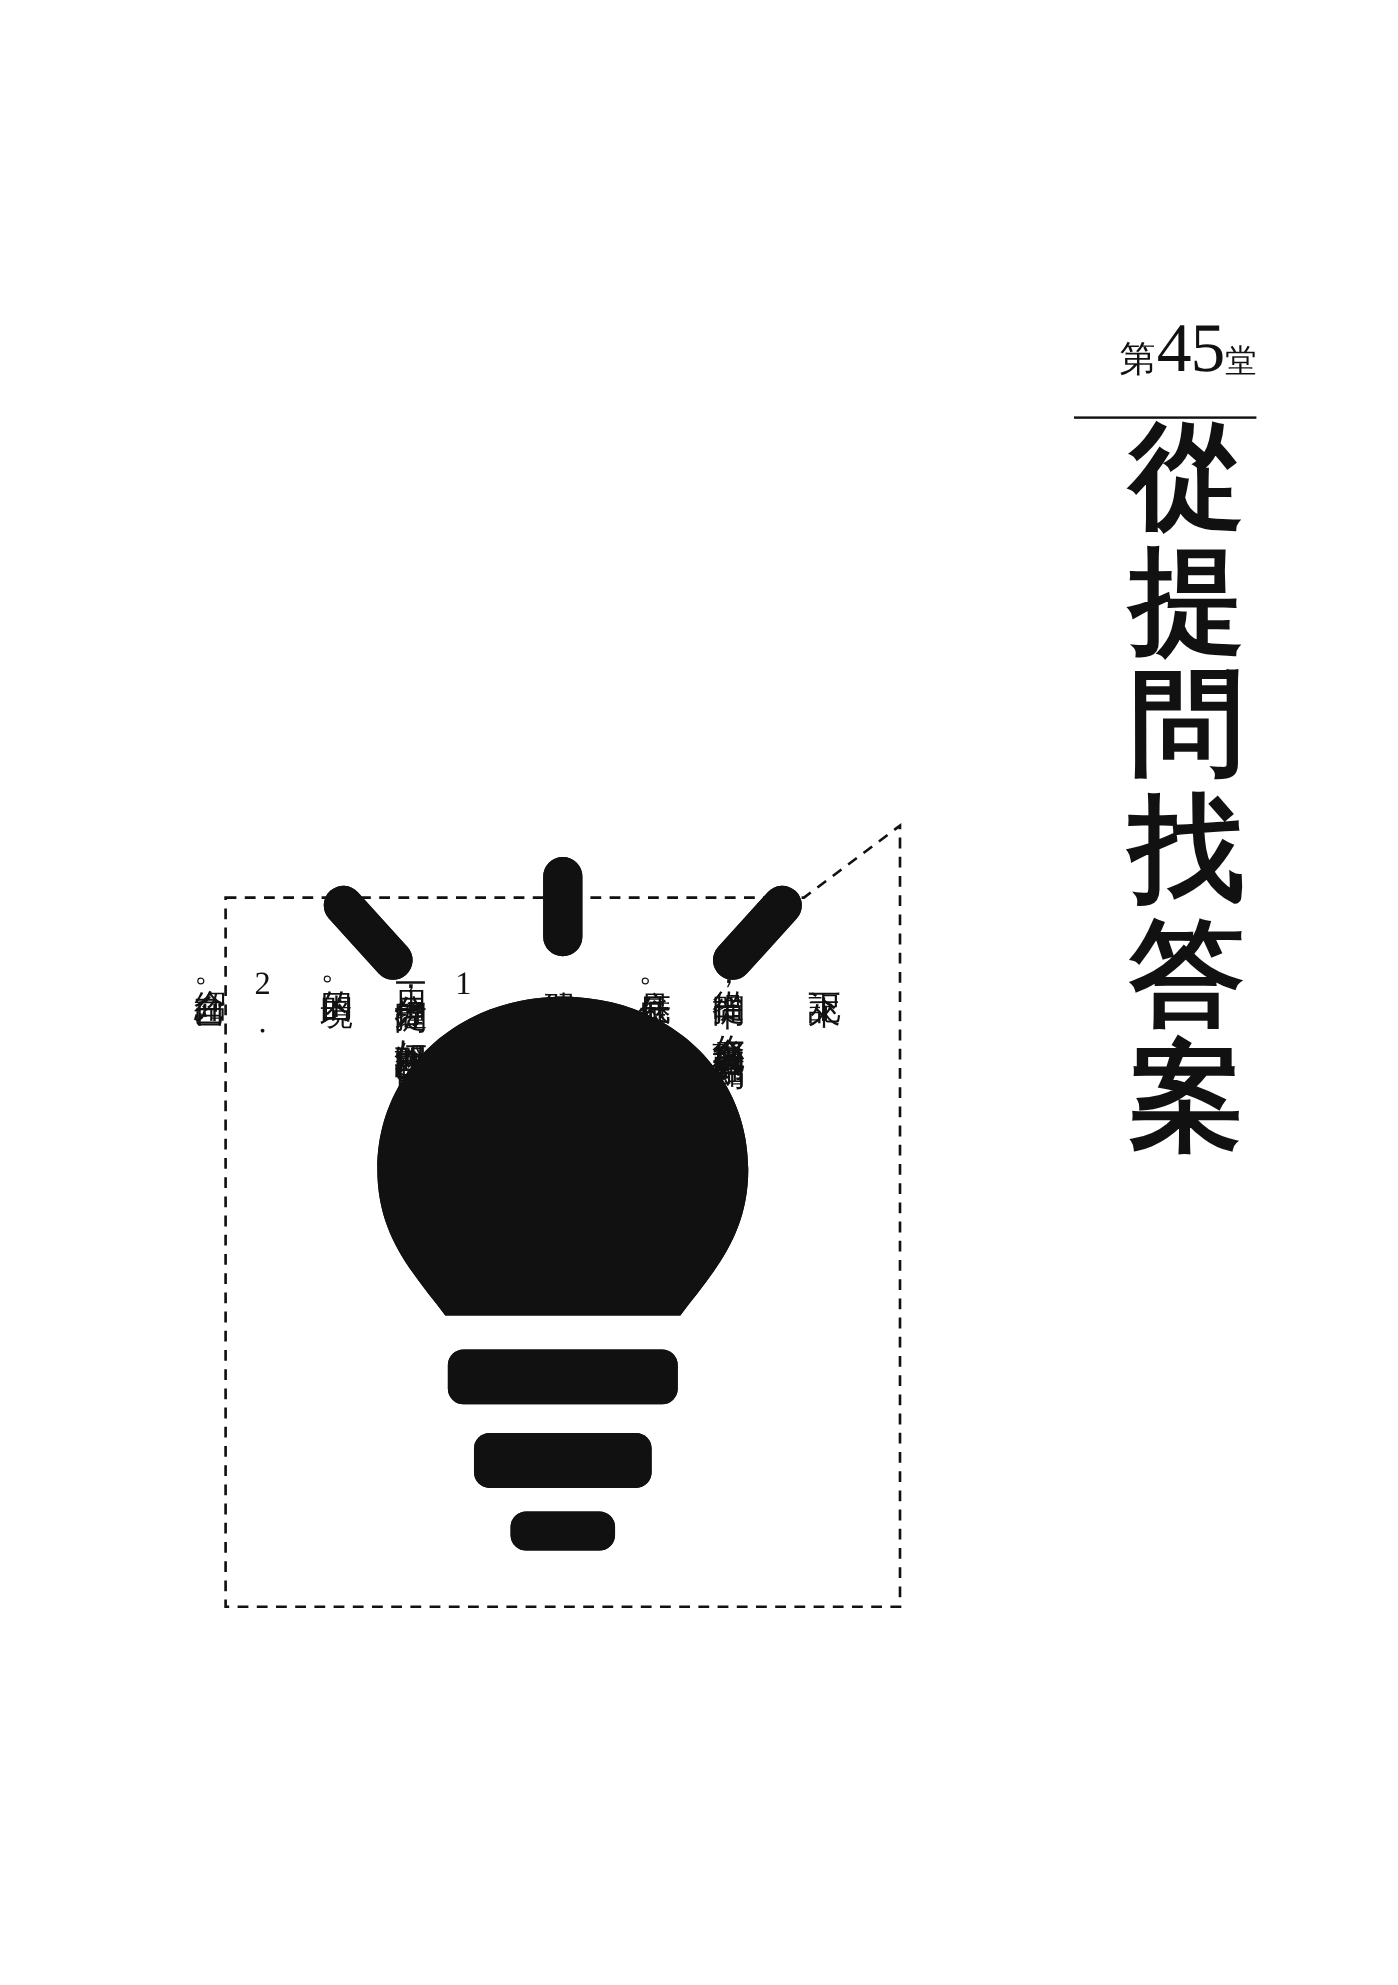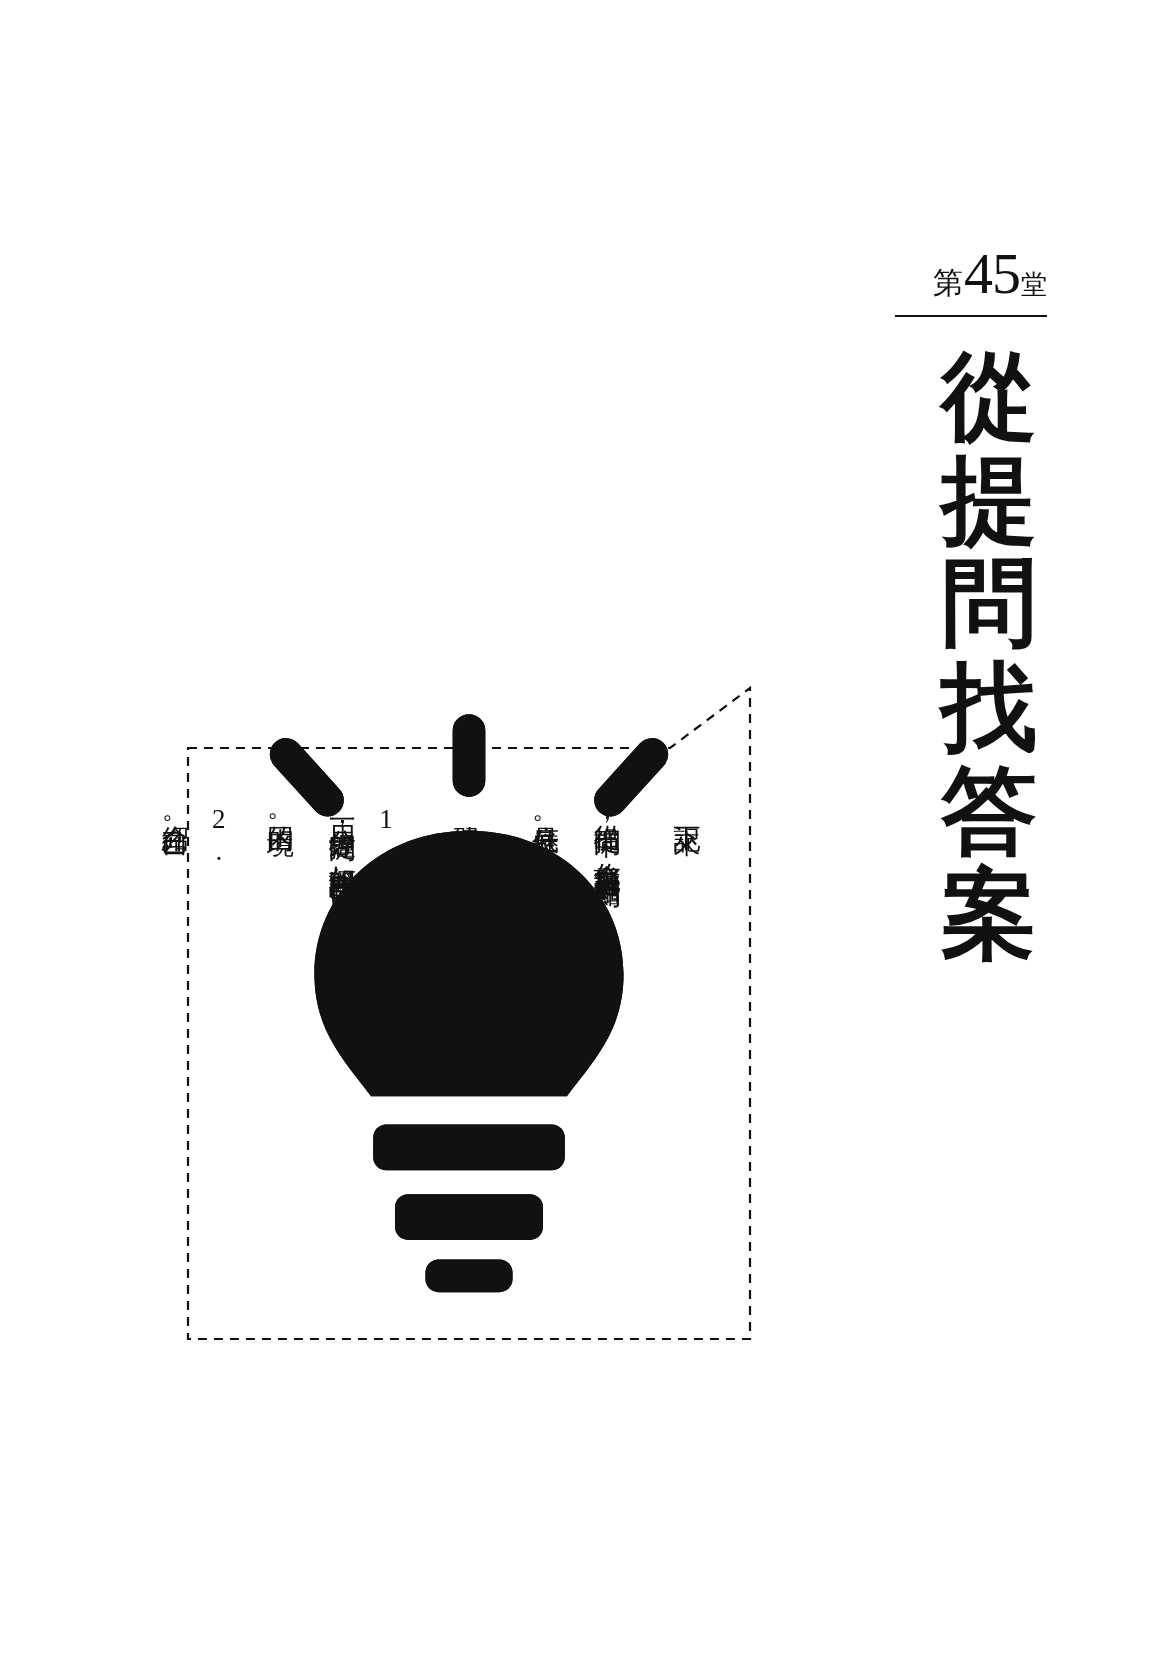--- a/index.html
+++ b/index.html
@@ -32,21 +32,21 @@
     white-space: nowrap;
   }
   .chapter-prefix {
     font-size: 30px;
     letter-spacing: 0;
     line-height: 1;
   }
   .chapter-number {
     font-size: 58px;
     line-height: 1;
-    margin: 0 1px;
+    margin: 16px 1px;
     letter-spacing: -1px;
   }
   .chapter-suffix {
     font-size: 26px;
     line-height: 1;
   }
   .chapter-rule {
     margin-top: 12px;
     margin-left: auto;
     width: 152px;

